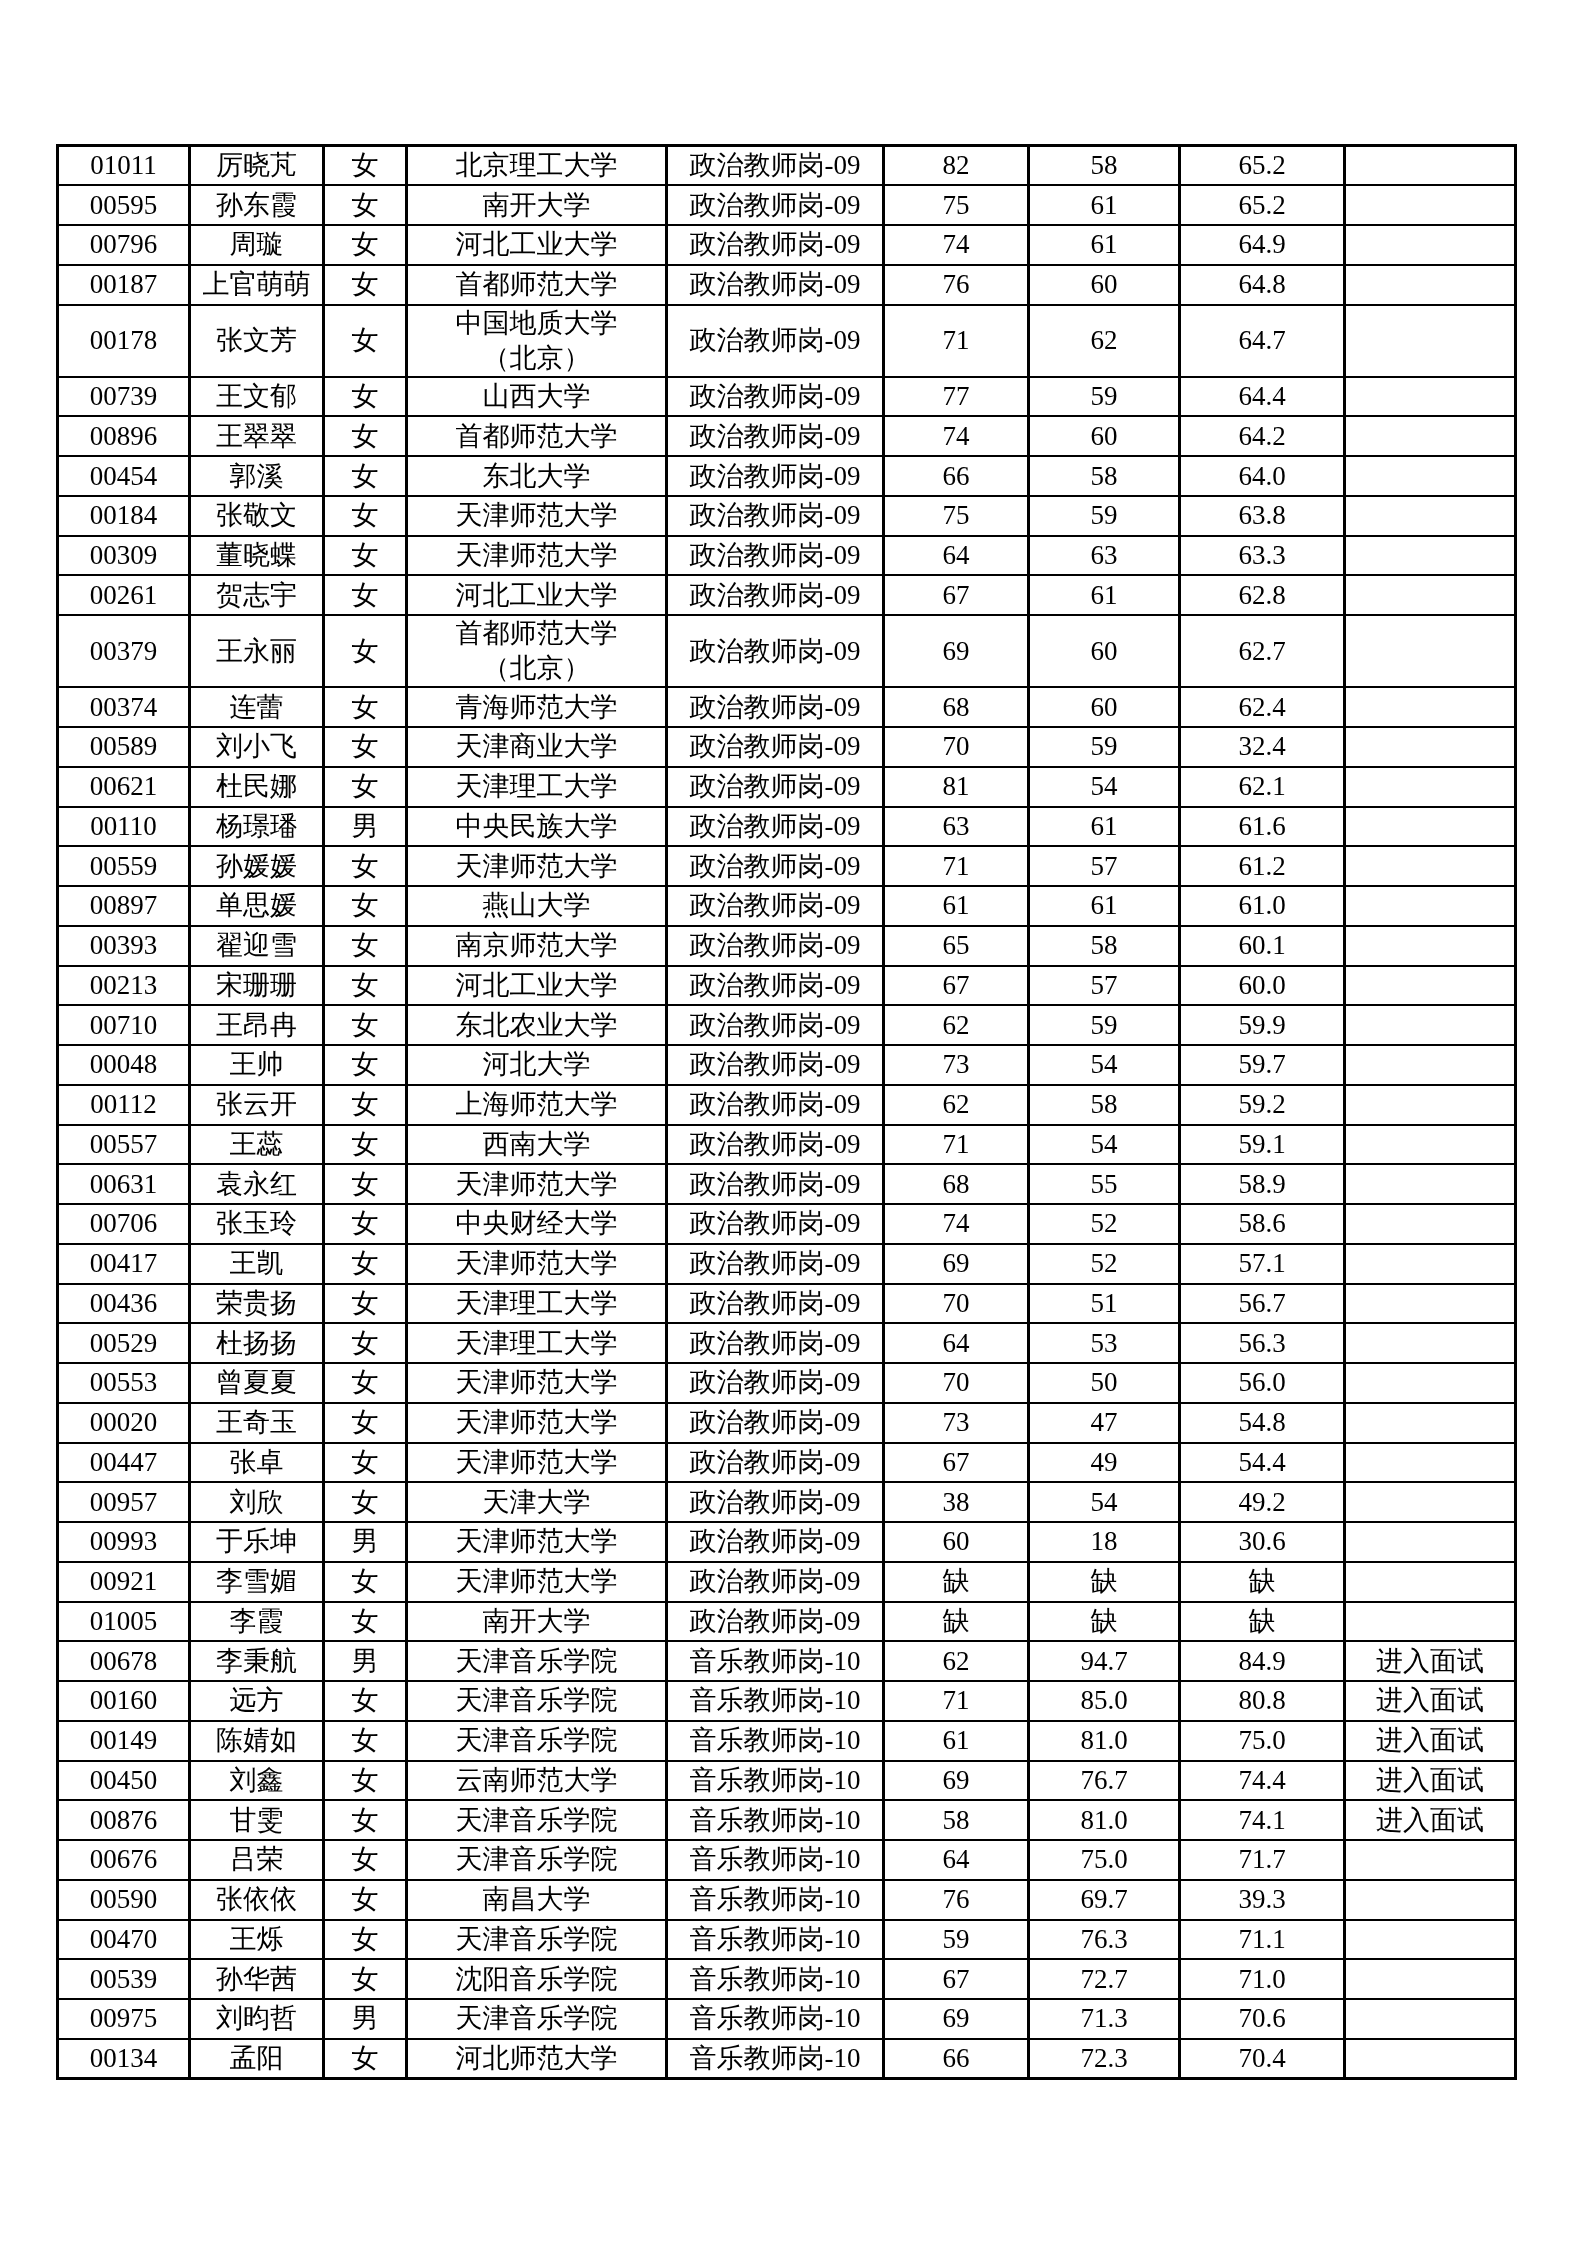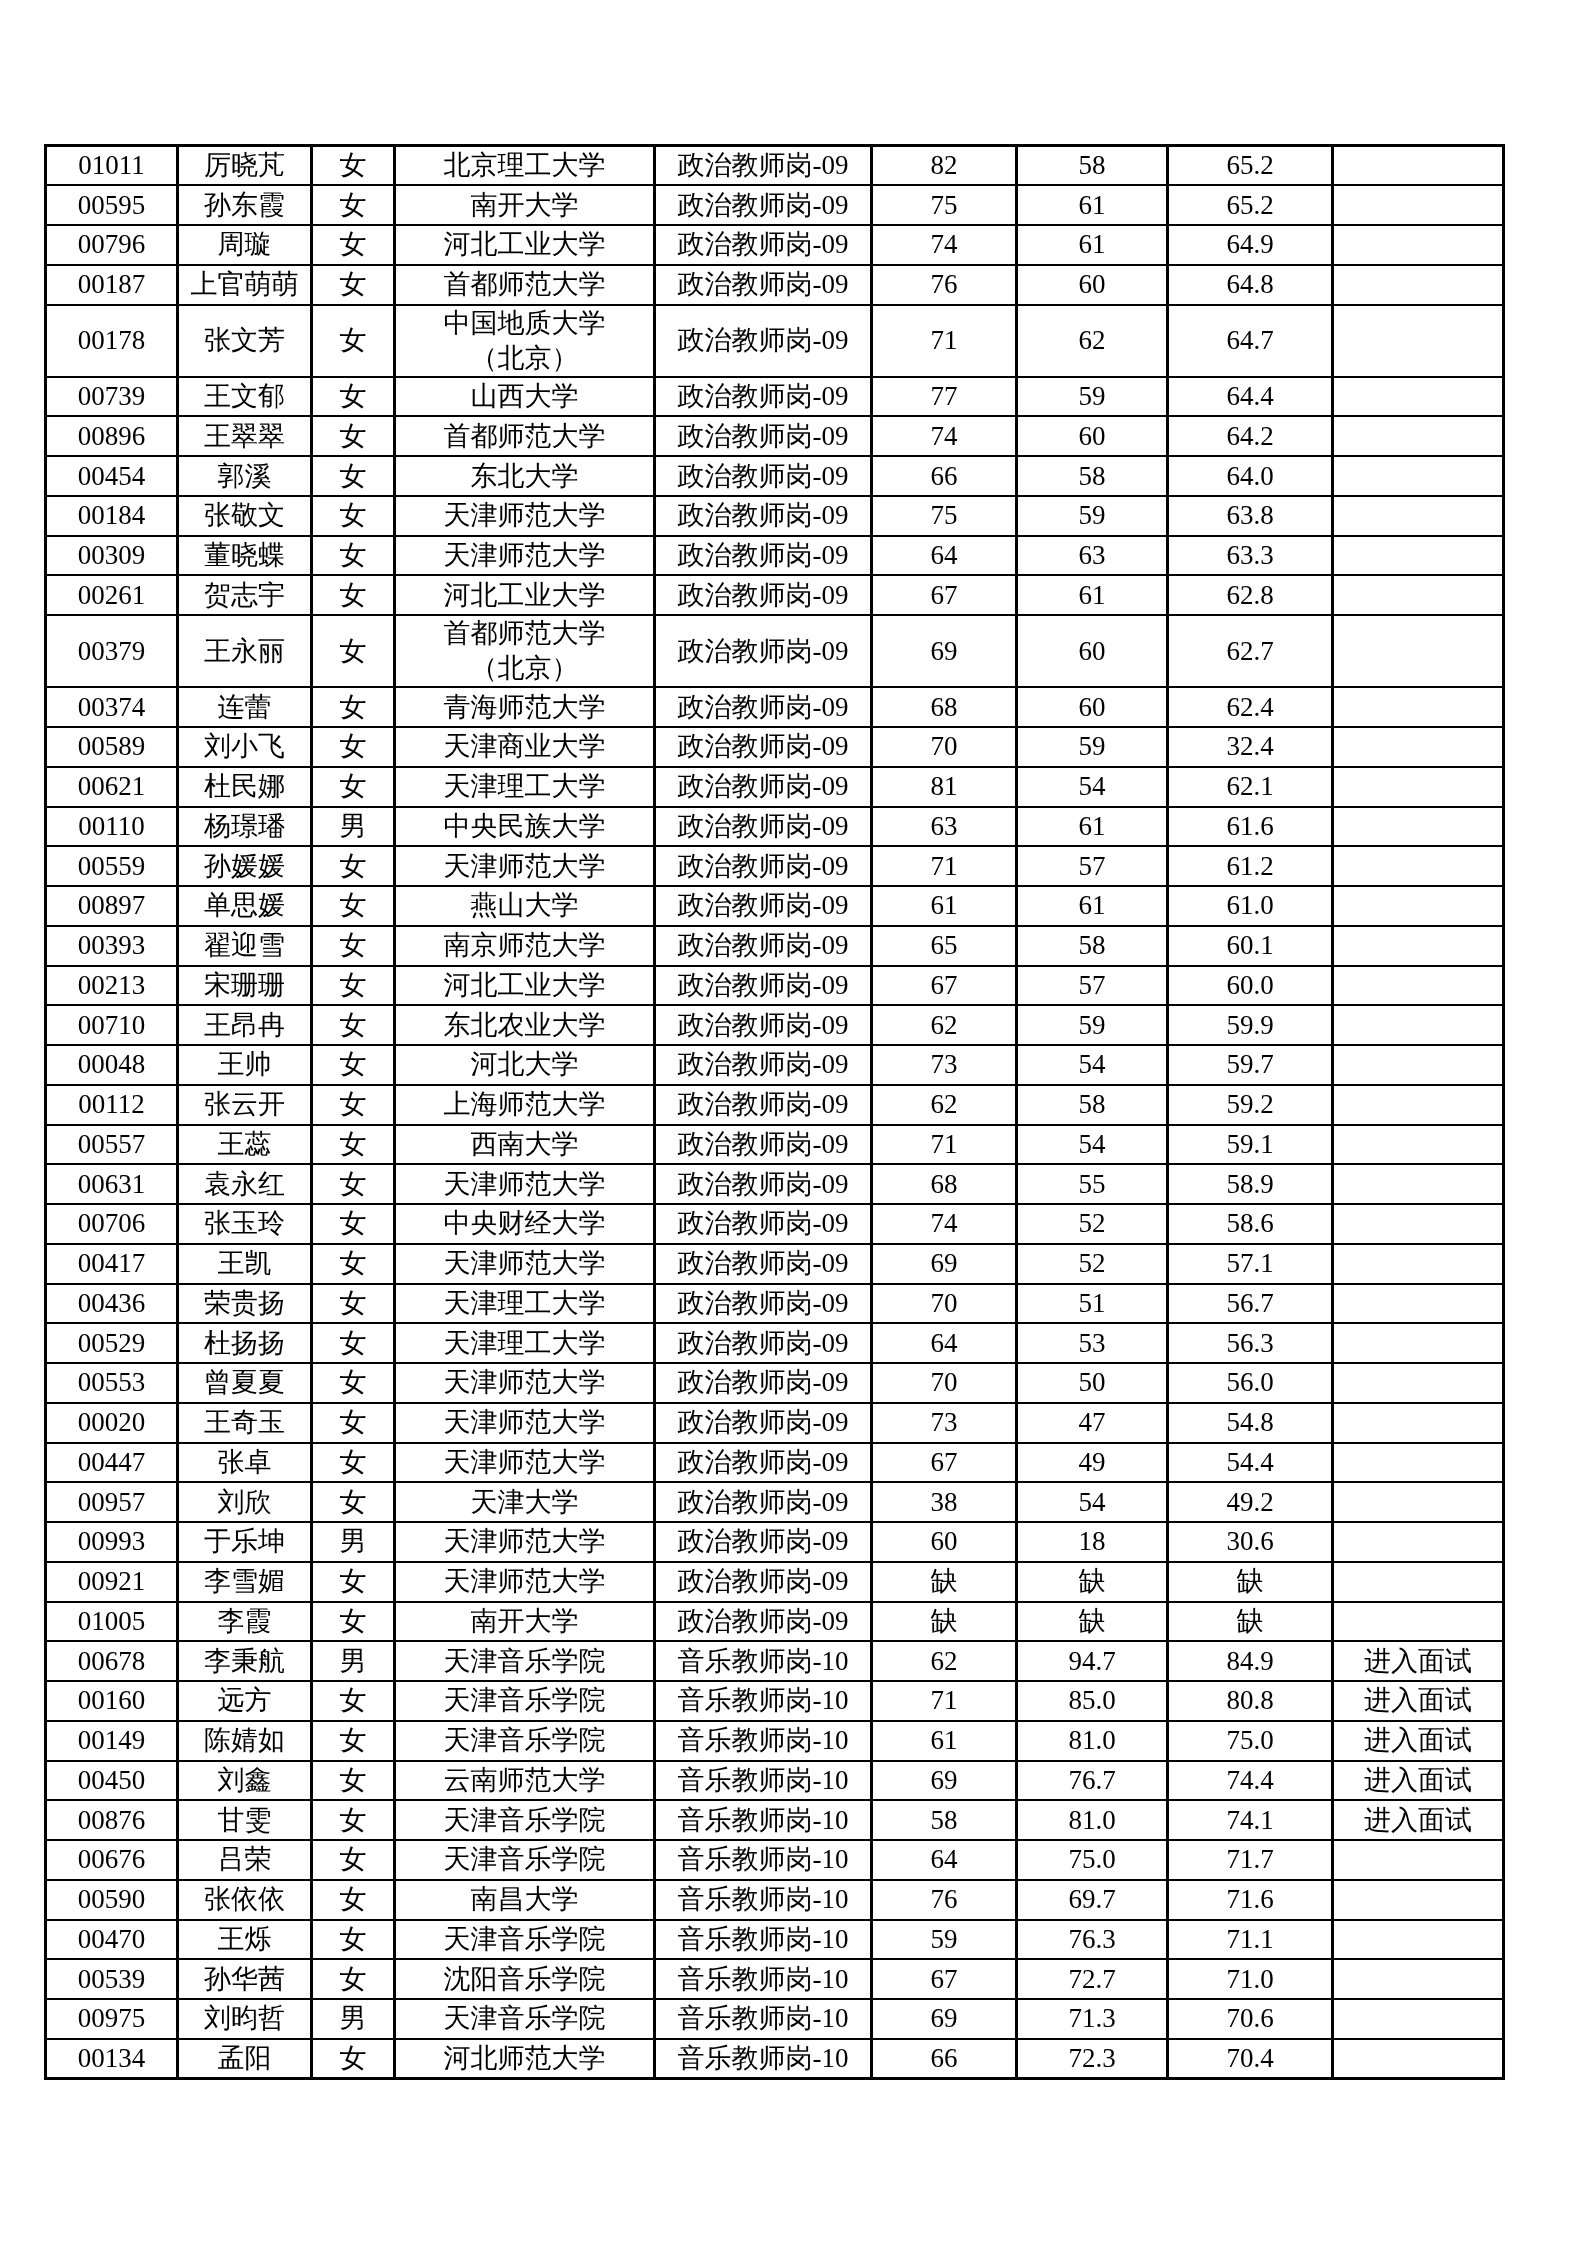--- a/index.html
+++ b/index.html
@@ -9,21 +9,21 @@
     width: 1588px;
     height: 2246px;
     background: #ffffff;
     font-family: "Liberation Serif", "DejaVu Serif", serif;
     color: #000000;
     overflow: hidden;
     margin: 0 auto;
   }
   table.grid {
     position: absolute;
-    left: 44px;
+    left: 56px;
     top: 144px;
     width: 1458px;
     border-collapse: collapse;
     table-layout: fixed;
     border: 3px solid #000000;
   }
   table.grid td {
     border-top: 2px solid #000000;
     border-bottom: 2px solid #000000;
     border-left: 3px solid #000000;
@@ -521,21 +521,21 @@
           <td></td>
         </tr>
         <tr class="row-single">
           <td>00590</td>
           <td>张依依</td>
           <td>女</td>
           <td>南昌大学</td>
           <td>音乐教师岗-10</td>
           <td>76</td>
           <td>69.7</td>
-          <td>71.6</td>
+          <td>39.3</td>
           <td></td>
         </tr>
         <tr class="row-single">
           <td>00470</td>
           <td>王烁</td>
           <td>女</td>
           <td>天津音乐学院</td>
           <td>音乐教师岗-10</td>
           <td>59</td>
           <td>76.3</td>

